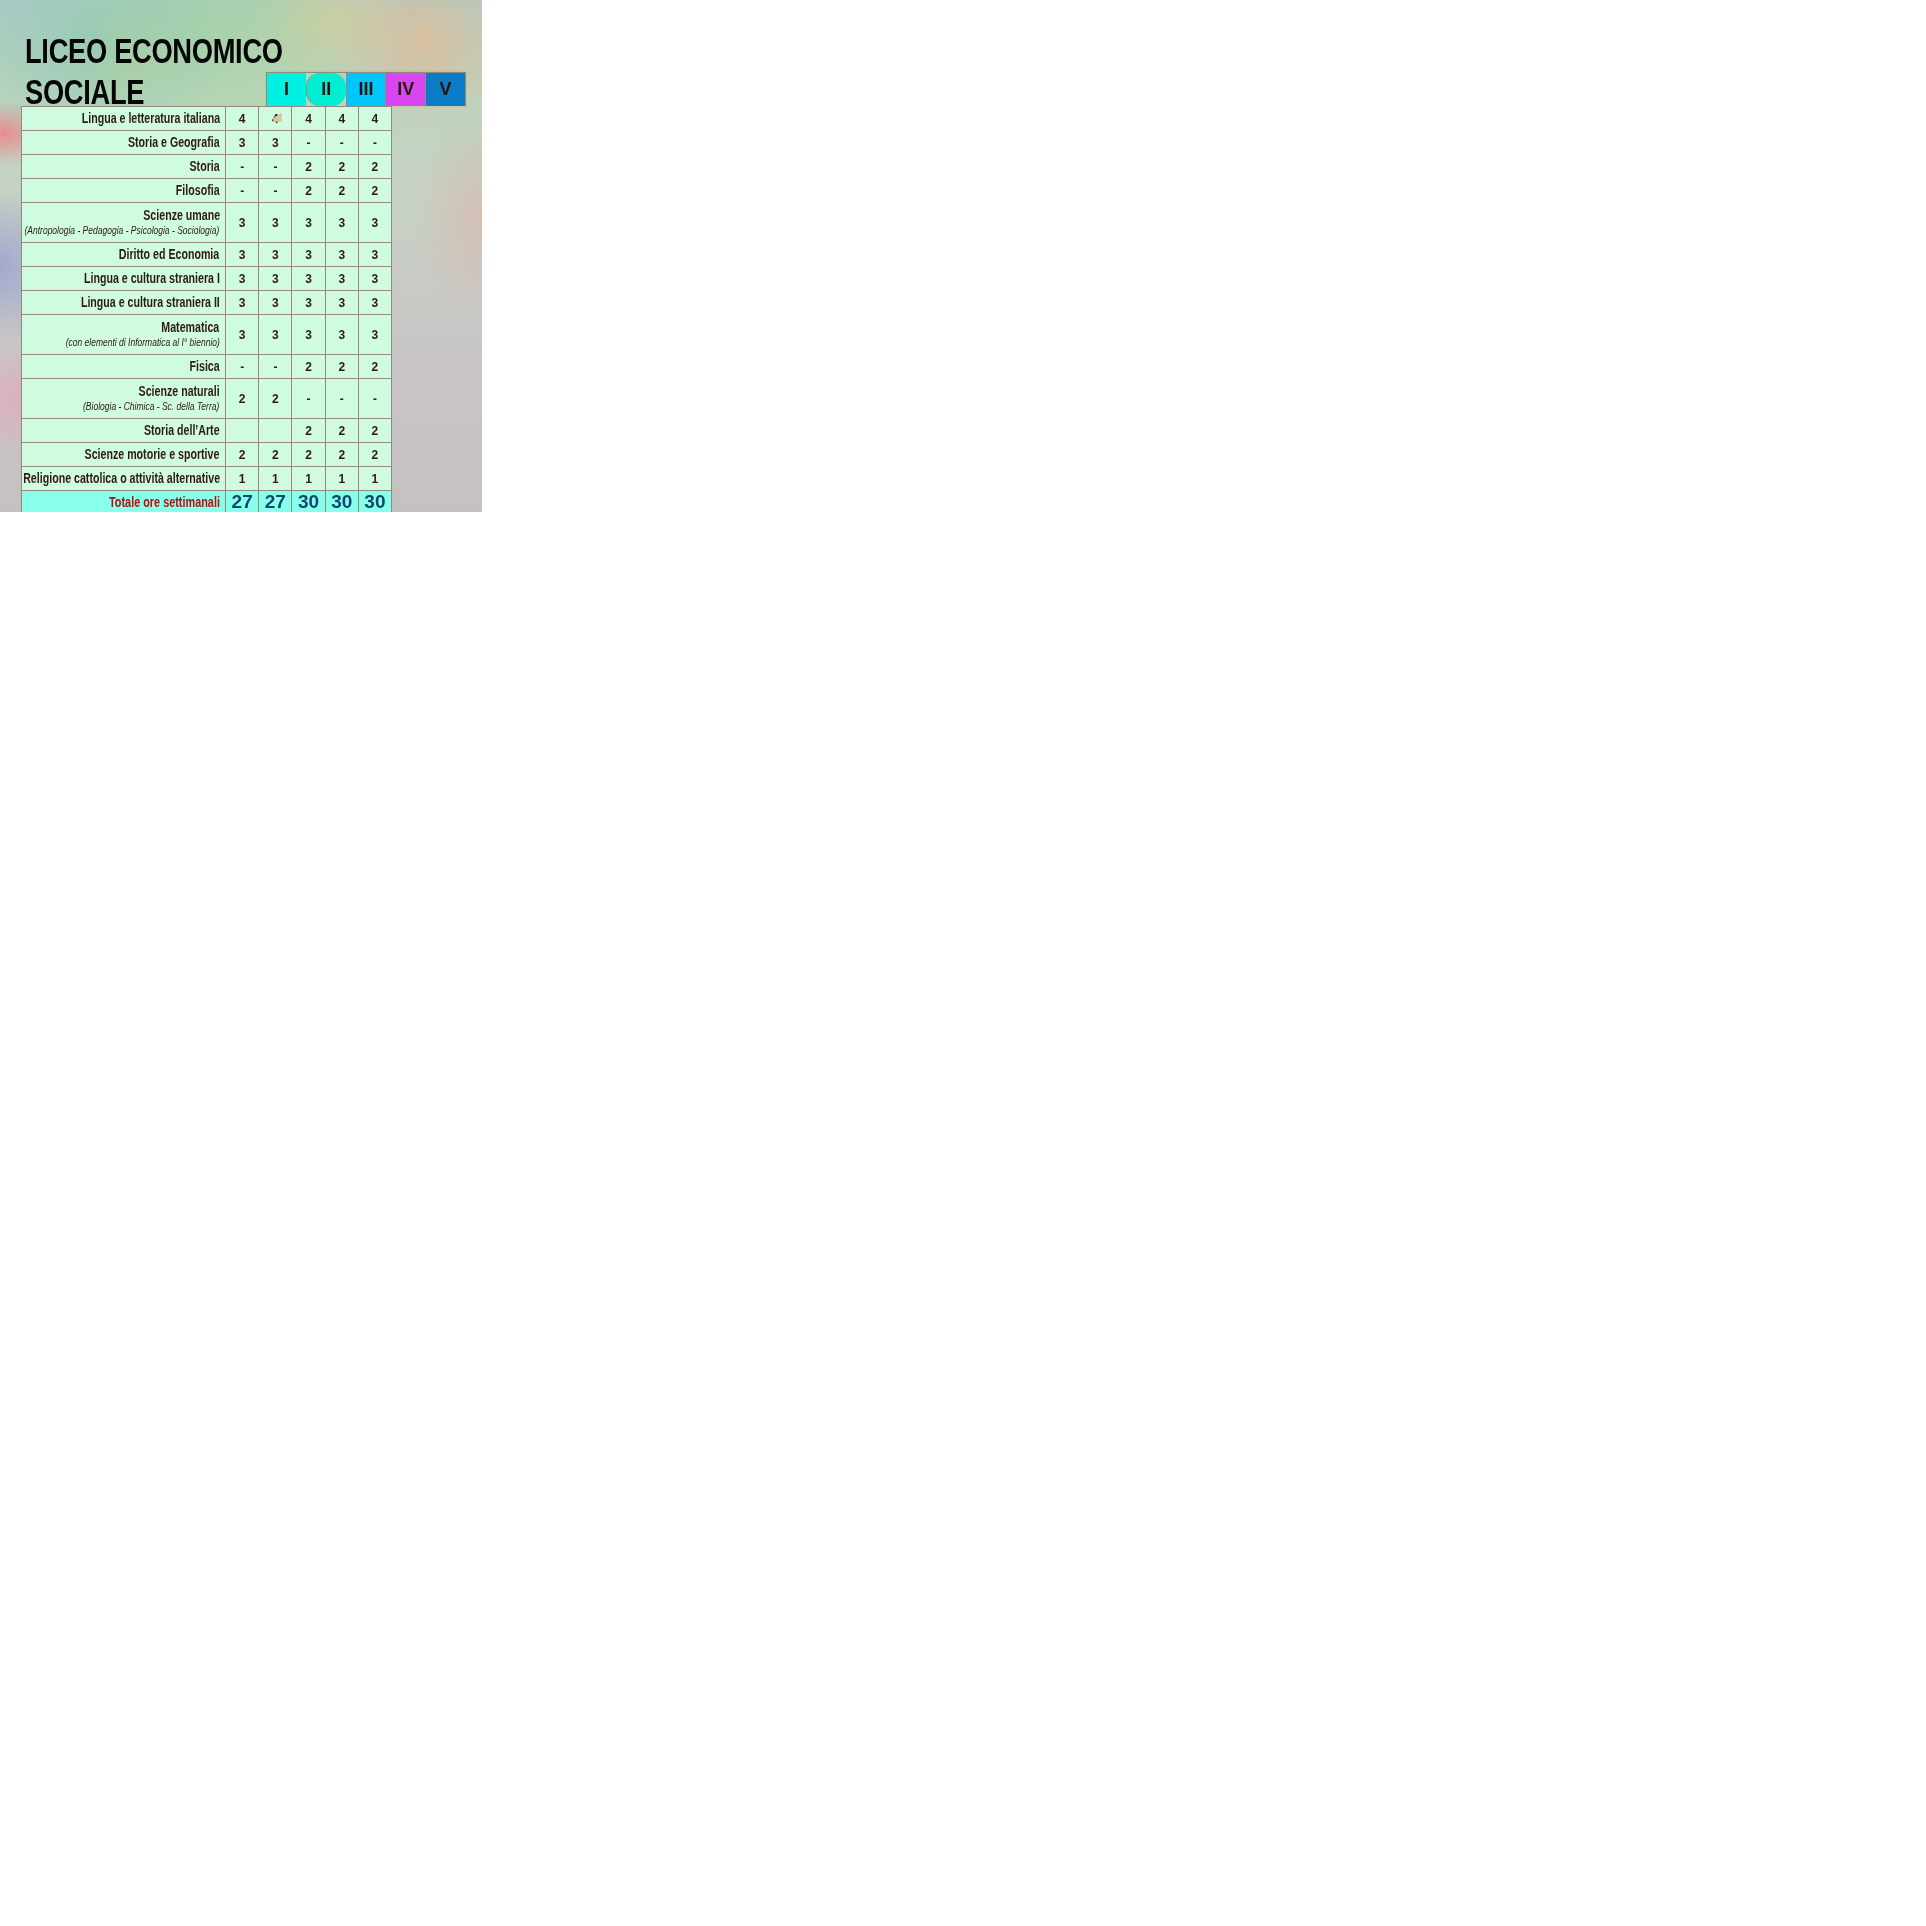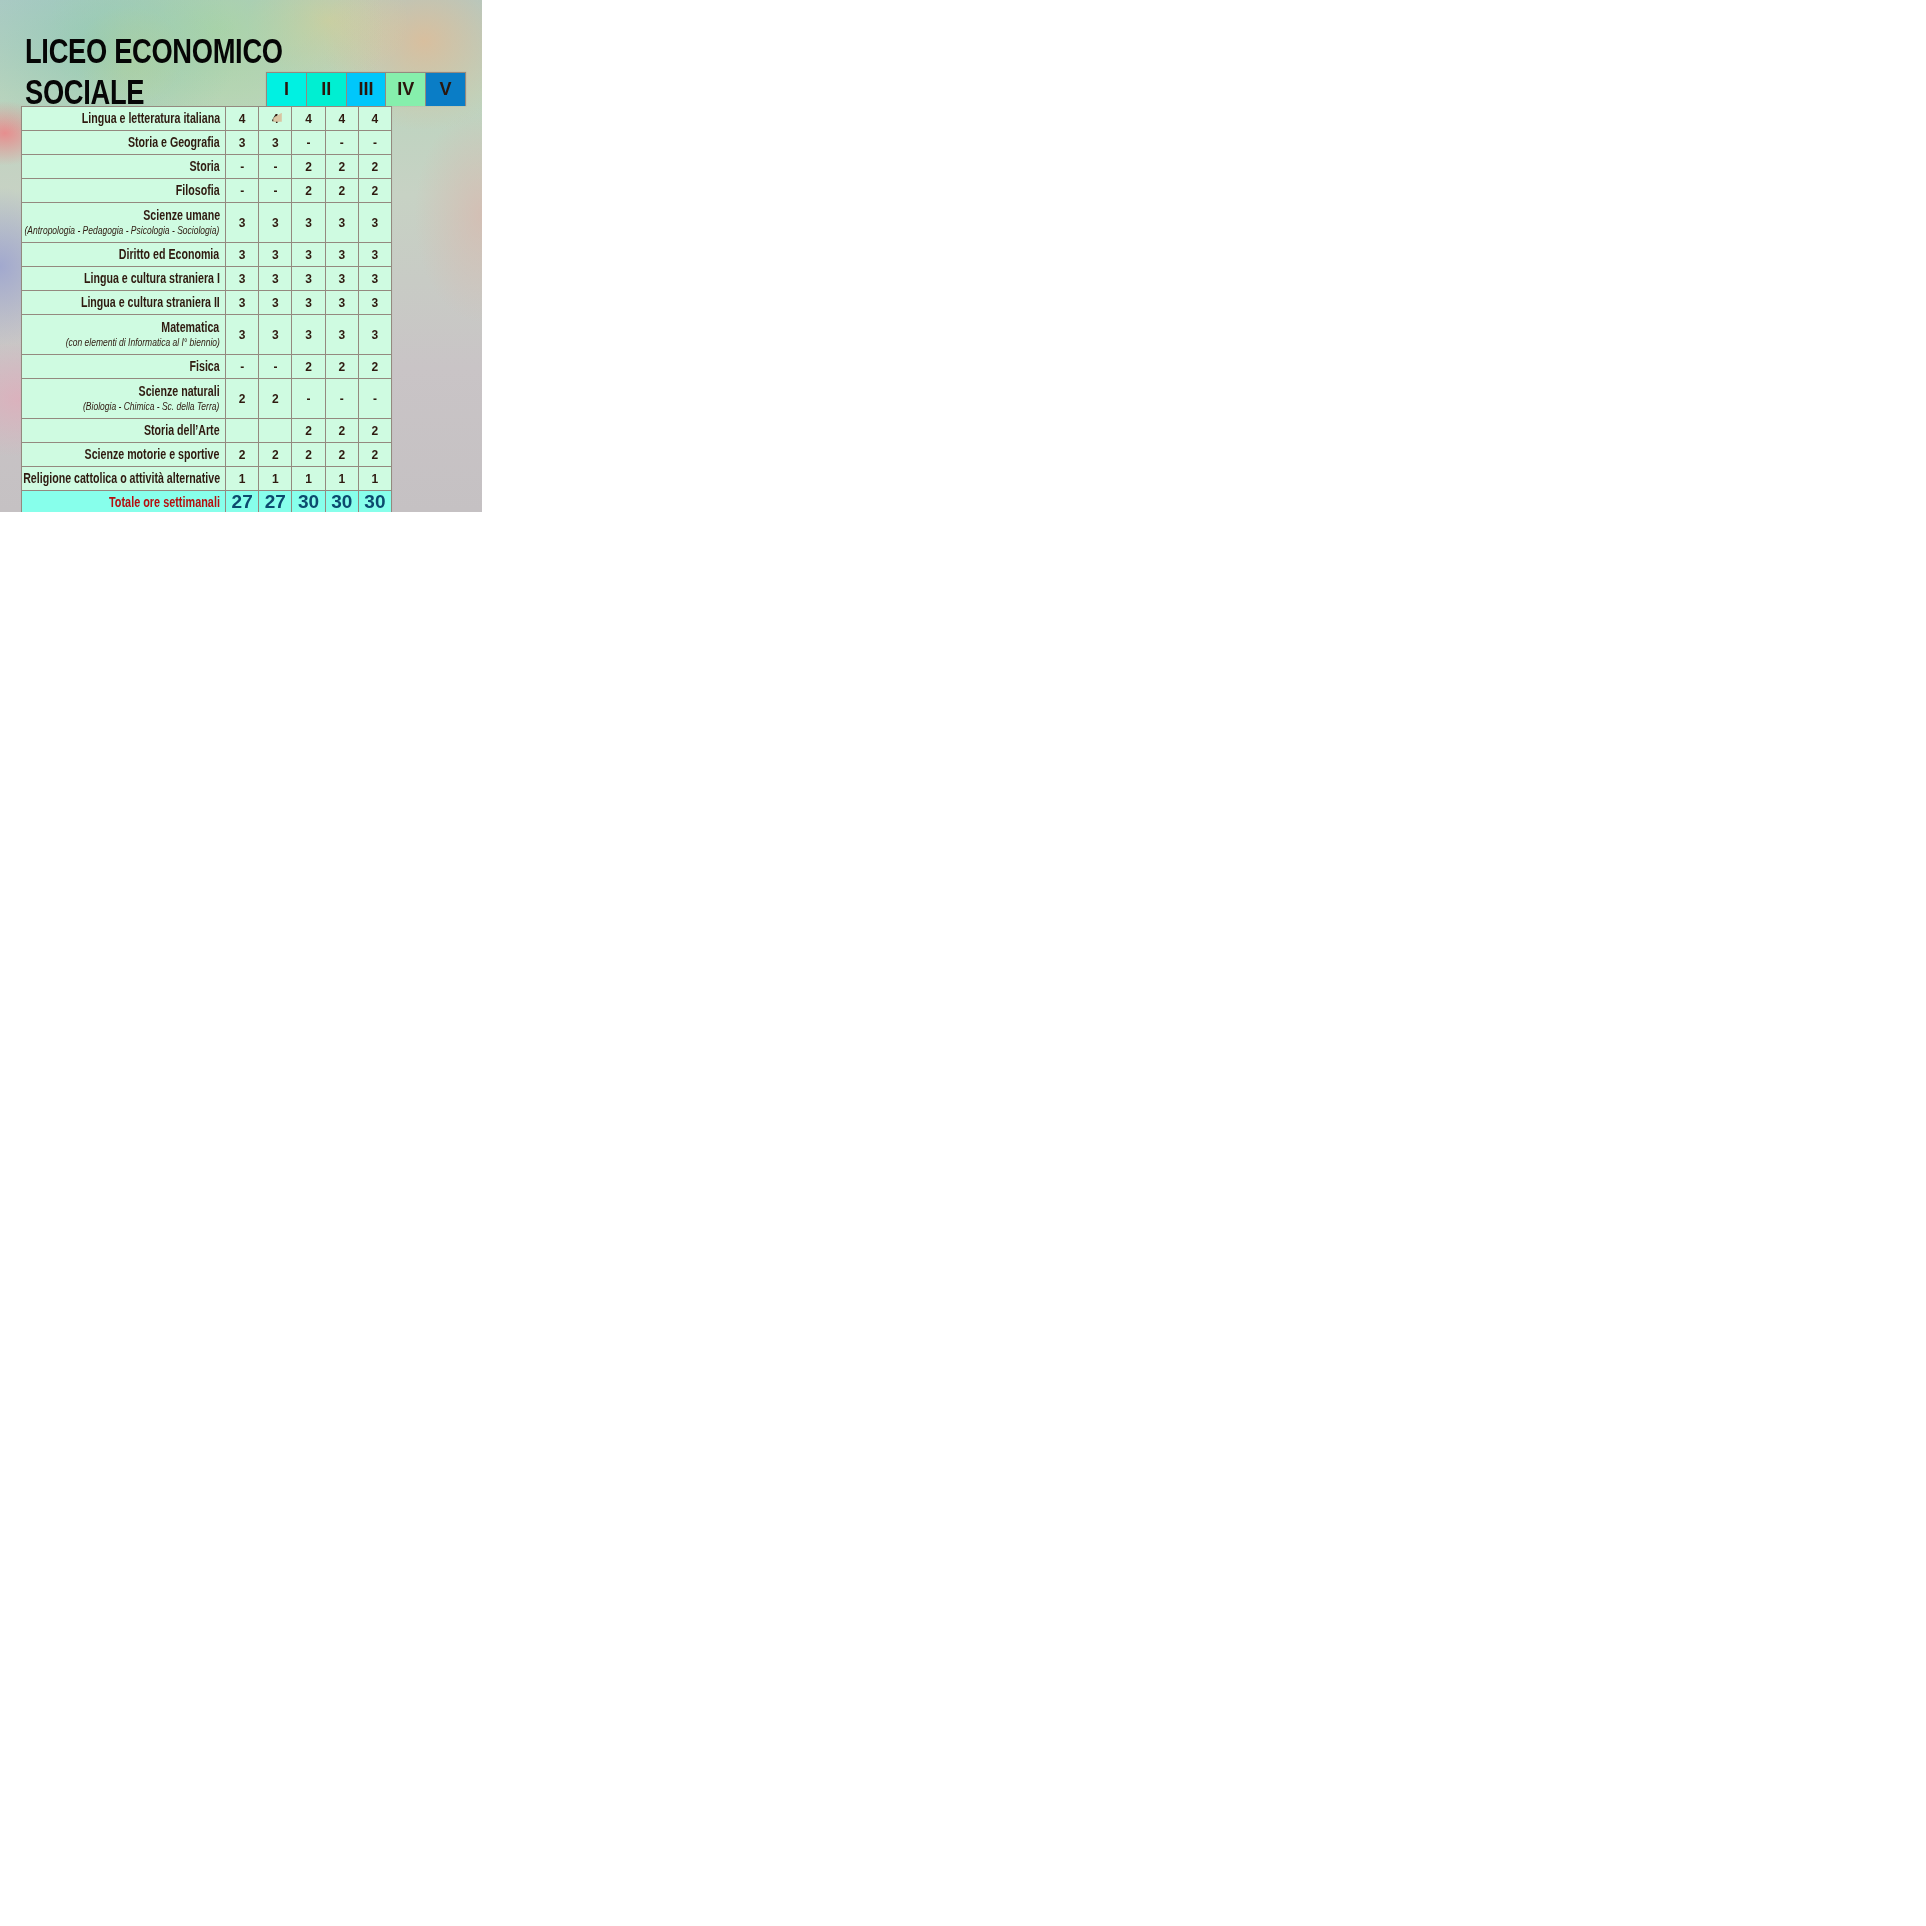--- a/index.html
+++ b/index.html
@@ -90,23 +90,23 @@
 <div class="page">
   <div class="bg"></div>
 
   <h1 class="title">
     <span class="title-line">LICEO ECONOMICO</span>
     <span class="title-line">SOCIALE</span>
   </h1>
 
   <div class="header-row">
     <div class="header-cell" style="background: rgb(0, 241, 226);">I</div>
-    <div class="header-cell" style="background: rgb(0, 239, 210);">II</div>
+    <div class="header-cell" style="background: rgb(0, 239, 210); border-radius: 14px;">II</div>
     <div class="header-cell" style="background: rgb(0, 199, 251);">III</div>
-    <div class="header-cell" style="background: #86efac;">IV</div>
+    <div class="header-cell" style="background: #d946ef;">IV</div>
     <div class="header-cell" style="background: rgb(10, 125, 198);">V</div>
   </div>
 
   <div class="table-body" style="background: rgb(207, 251, 225);">
 
     <div class="row">
     <div class="subject-cell">
       <span class="subject-name">Lingua e letteratura italiana</span>
 
     </div>

